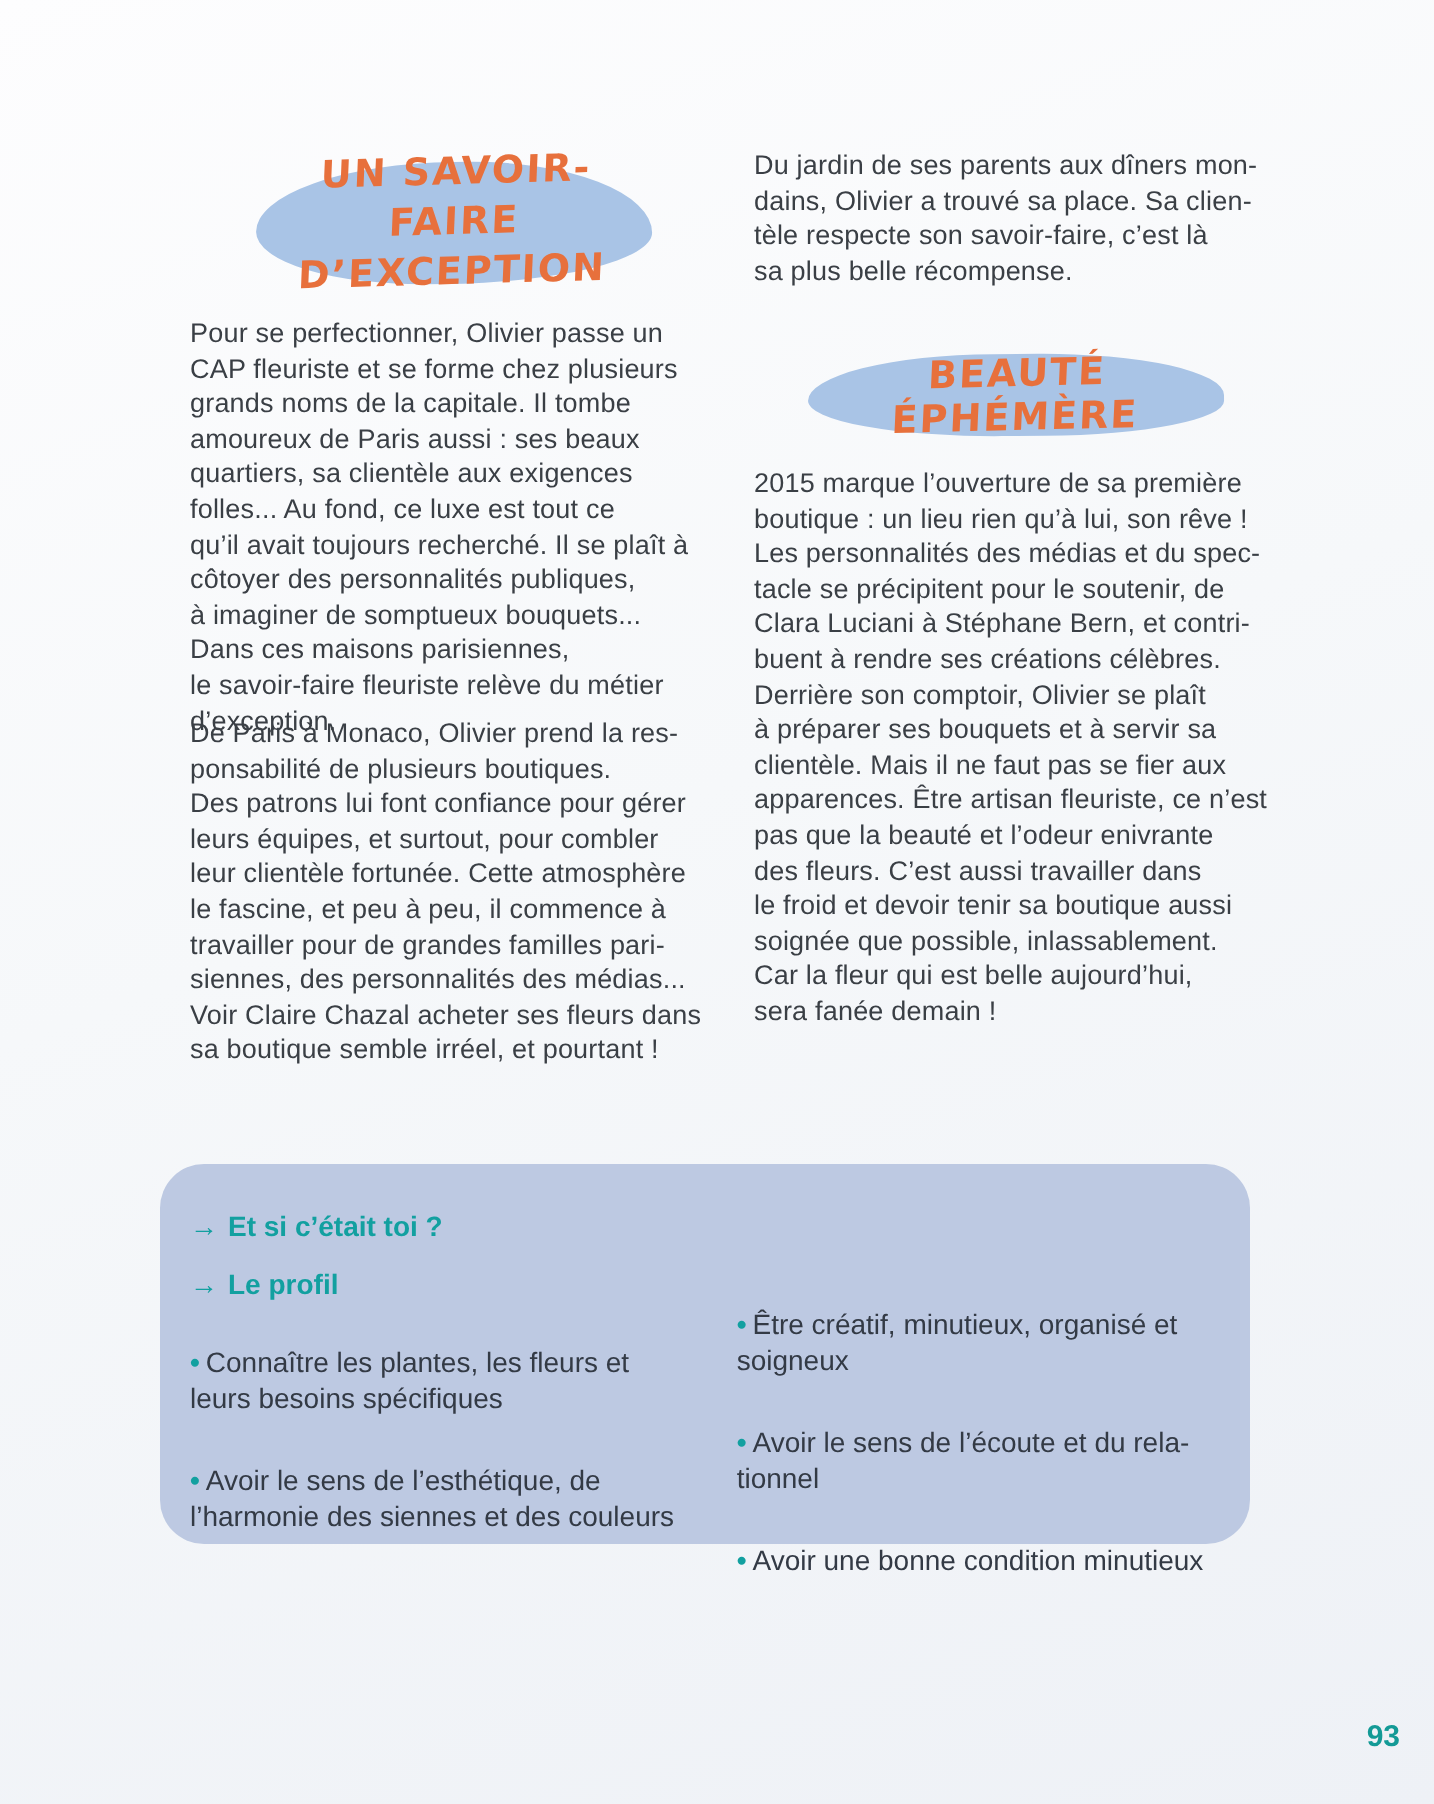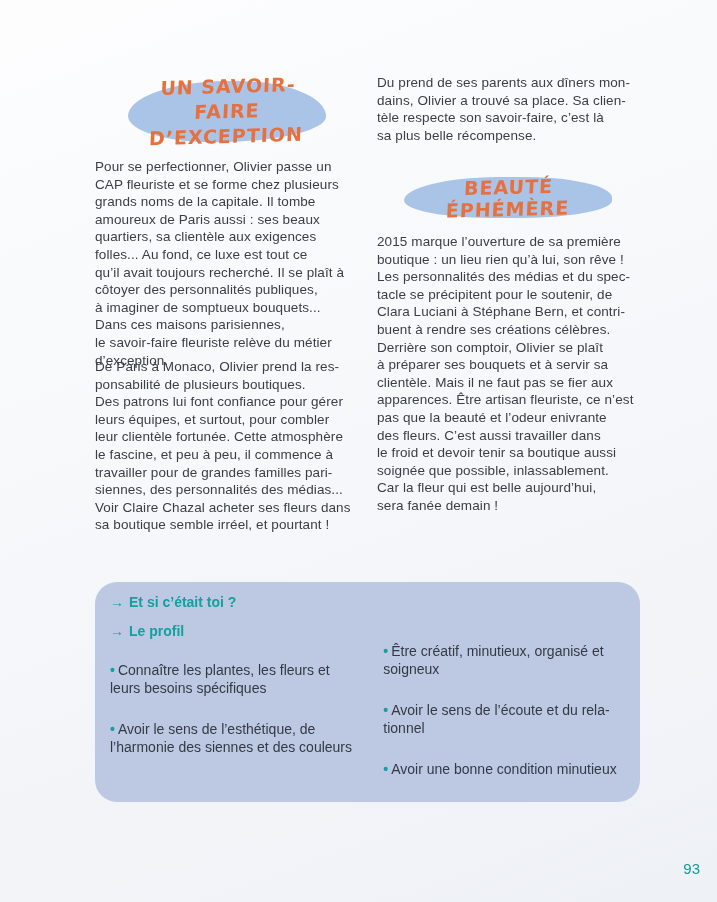--- a/index.html
+++ b/index.html
@@ -40,25 +40,25 @@
     font-weight:700;
     color:#e7703c;
     font-size:19px;
     line-height:25px;
     letter-spacing:1px;
     white-space:pre-line;
     transform:skewX(-4deg) rotate(-1deg);
   }
   .callout{
     position:absolute;
-    left:95px;top:582px;width:545px;height:220px;
+    left:80px;top:582px;width:545px;height:190px;
     background:#bdc9e2;
     border-radius:22px;
     box-sizing:border-box;
-    padding:12px 15px 10px 15px;
+    padding:23px 15px 10px 15px;
     color:#333a45;
   }
   .callout-heading{
     font-size:14px;font-weight:700;color:#12a0a0;
     margin-bottom:2px;
   }
   .arrow{color:#12a0a0;font-weight:700;margin-right:5px;}
   .callout-intro{
     font-size:13.3px;line-height:18px;white-space:pre-line;
     color:#333a45;
@@ -73,21 +73,21 @@
     margin-bottom:4px;
   }
   .bullet-item{
     font-size:14px;line-height:18px;white-space:pre-line;
     margin-bottom:5px;color:#333a45;
   }
   .bullet{color:#12a0a0;font-weight:700;margin-right:3px;}
   .page-number{
     position:absolute;
     right:17px;top:860px;
-    font-size:15px;font-weight:400;color:#139a96;
+    font-size:15px;font-weight:700;color:#139a96;
   }
 </style>
 </head>
 <body>
 
 <div class="page">
 
   <div class="pill pill-1">
     <div class="pill-title">UN SAVOIR-FAIRE
 D’EXCEPTION</div>
@@ -109,21 +109,21 @@
 ponsabilité de plusieurs boutiques.
 Des patrons lui font confiance pour gérer
 leurs équipes, et surtout, pour combler
 leur clientèle fortunée. Cette atmosphère
 le fascine, et peu à peu, il commence à
 travailler pour de grandes familles pari-
 siennes, des personnalités des médias...
 Voir Claire Chazal acheter ses fleurs dans
 sa boutique semble irréel, et pourtant !</div>
 
-  <div class="para" style="left:377px;top:74px;width:282px;">Du prend de ses parents aux dîners mon-
+  <div class="para" style="left:377px;top:74px;width:282px;">Du jardin de ses parents aux dîners mon-
 dains, Olivier a trouvé sa place. Sa clien-
 tèle respecte son savoir-faire, c’est là
 sa plus belle récompense.</div>
 
   <div class="pill pill-2">
     <div class="pill-title" style="line-height:22px;">BEAUTÉ ÉPHÉMÈRE</div>
   </div>
 
   <div class="para" style="left:377px;top:233px;width:282px;">2015 marque l’ouverture de sa première
 boutique : un lieu rien qu’à lui, son rêve !

